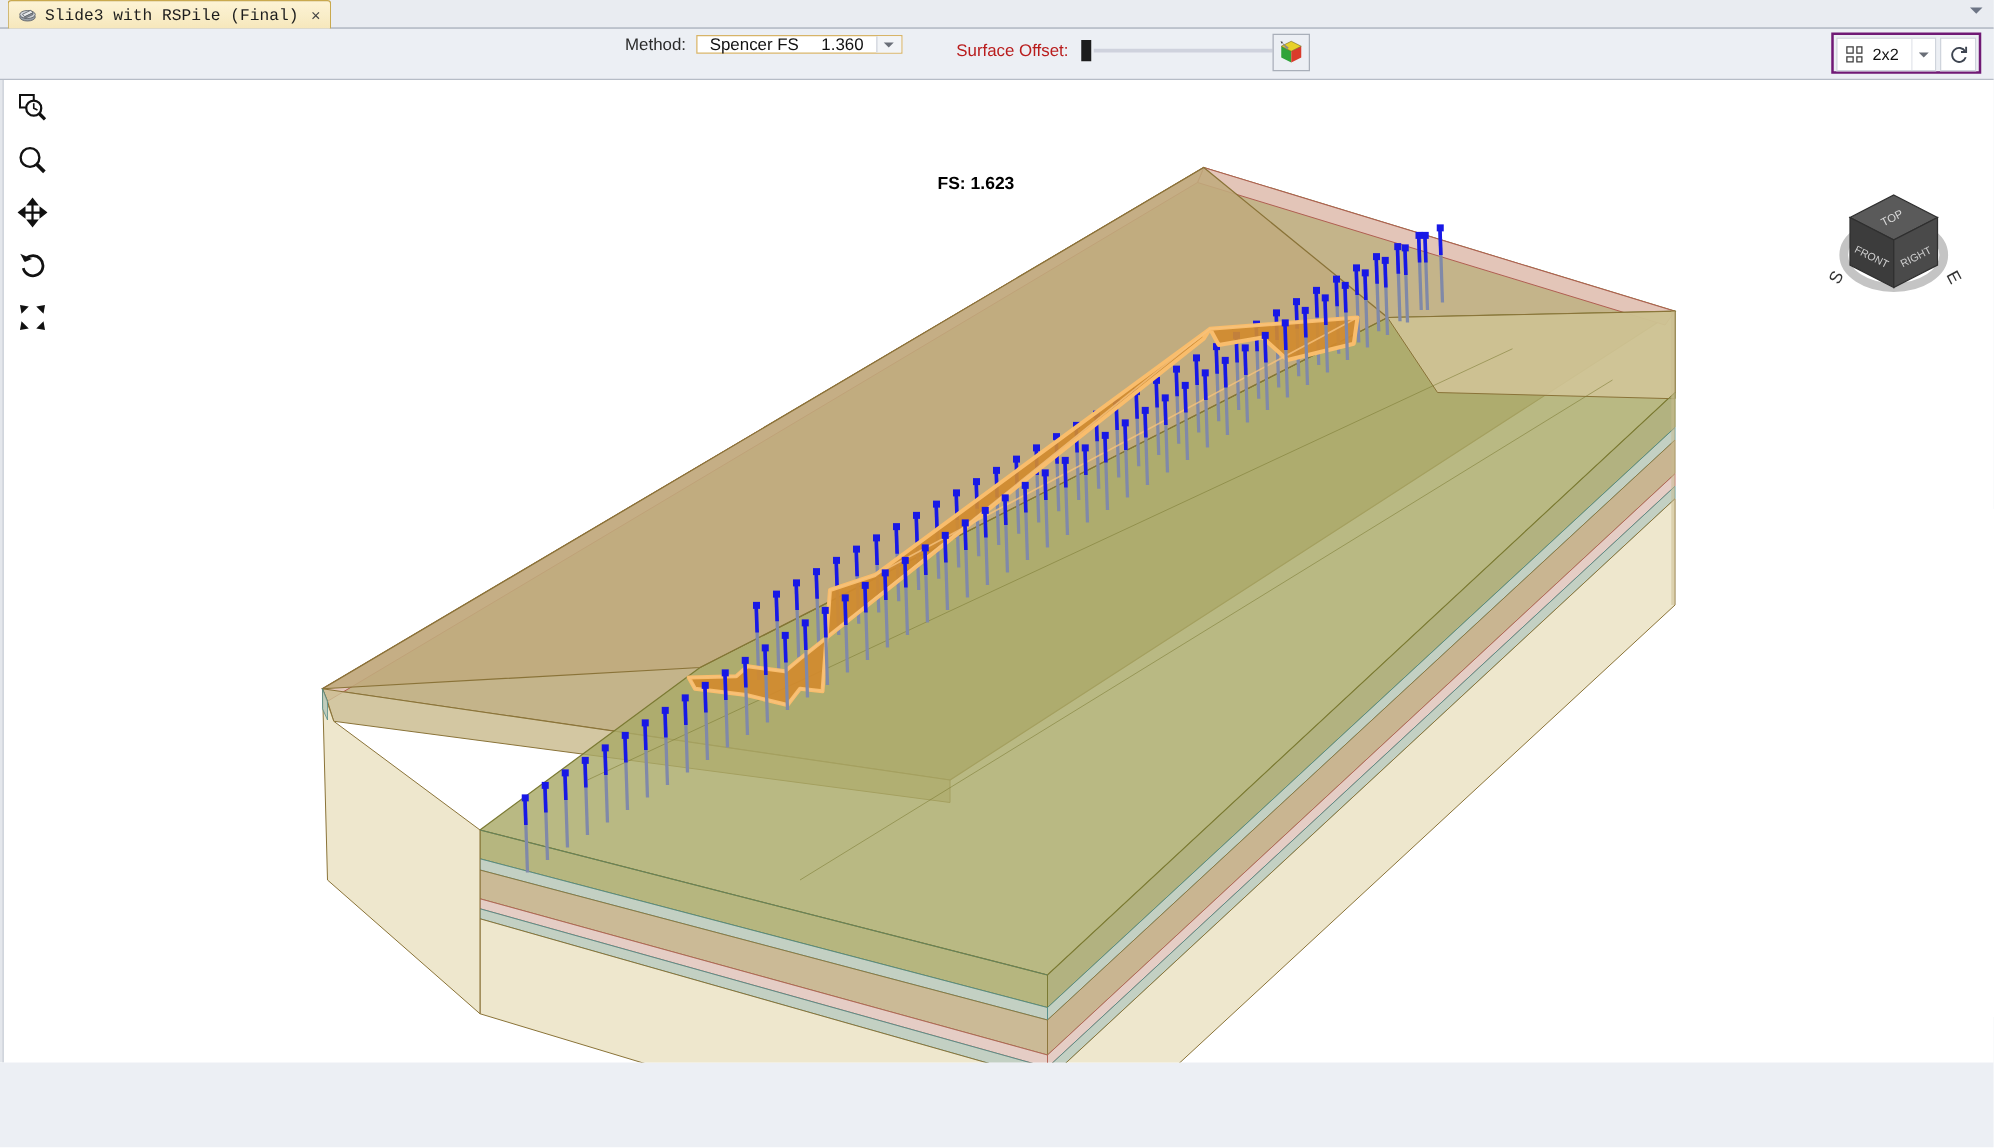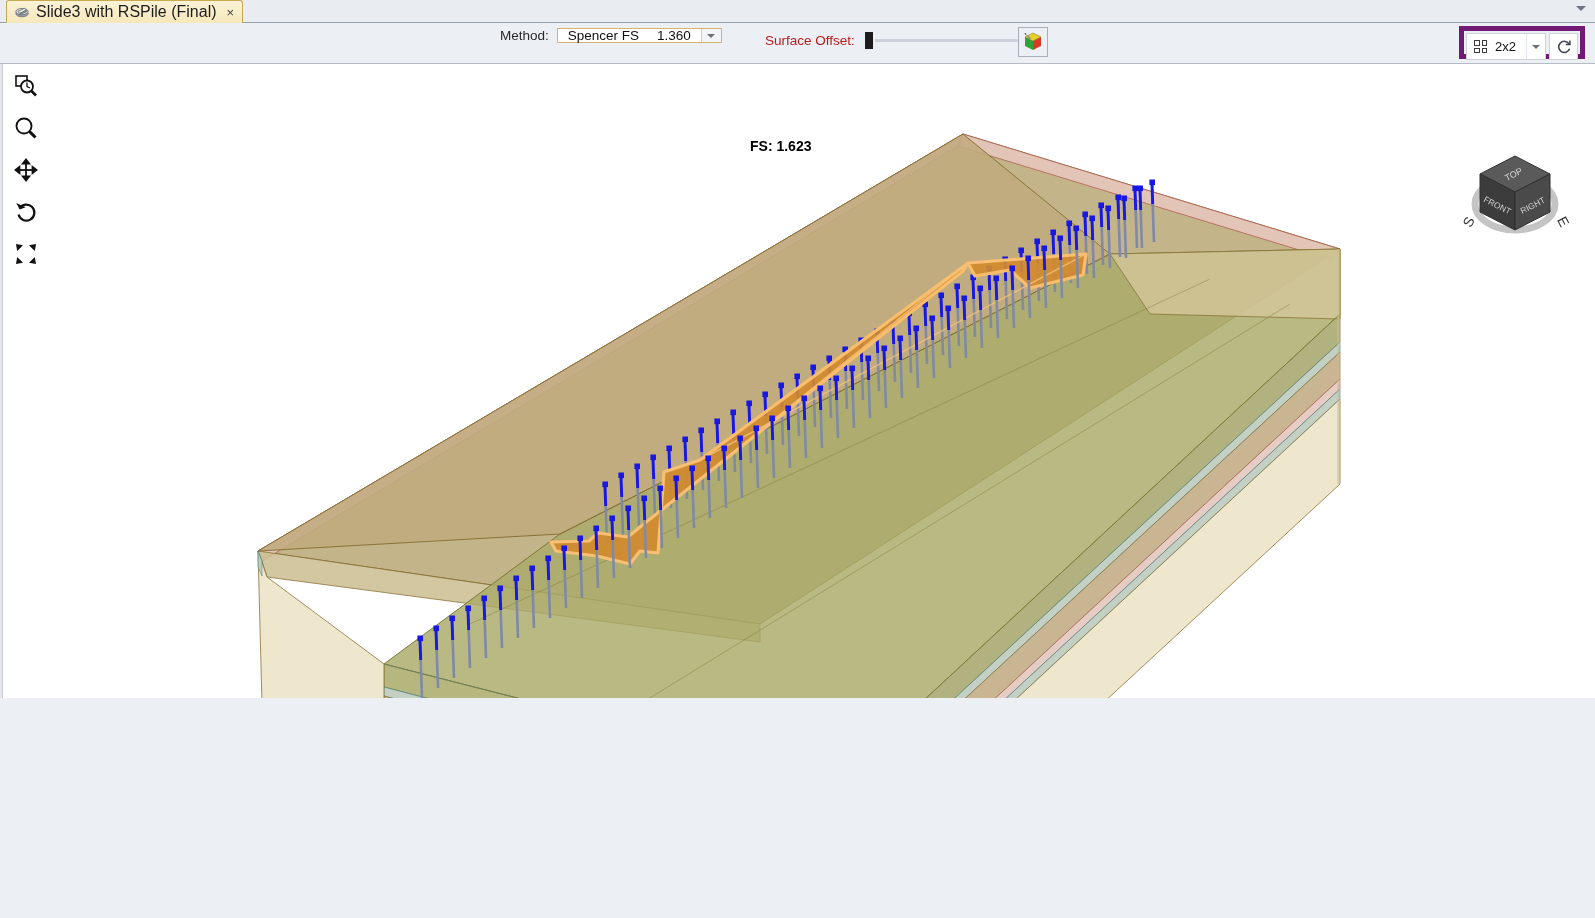--- a/index.html
+++ b/index.html
@@ -18,21 +18,21 @@
     border-bottom: 1px solid #98a0ae;
   }
   .doc-tab {
     position: absolute; left: 6px; top: 0; height: 23px;
     display: flex; align-items: center; gap: 6px;
     padding: 0 8px 0 8px;
     background: linear-gradient(to bottom,#fdf3d5 0%, #f9edc8 55%, #f6e7bb 100%);
     border: 1px solid #c9a94e; border-bottom: none;
     border-radius: 3px 3px 0 0;
   }
-  .doc-tab .tab-title { font-size: 16px; color: #1d1d1d; white-space: nowrap; }
+  .doc-tab .tab-title { font-size: 13px; color: #1d1d1d; white-space: nowrap; font-family: Liberation Mono, monospace; }
   .doc-tab .tab-close { font-size: 13px; color: #444; line-height: 1; margin-left: 4px; cursor: pointer; }
   .tab-icon { width: 15px; height: 15px; position: relative; flex: 0 0 15px; }
 
   .chevron-top-right {
     position: absolute; right: 9px; top: 6px;
     width: 0; height: 0;
     border-left: 5px solid transparent; border-right: 5px solid transparent;
     border-top: 5px solid #6d7585;
   }
 
@@ -93,36 +93,36 @@
     position: absolute; left: 1018px; top: 27px;
     width: 30px; height: 30px;
     background: #eceff4; border: 1px solid #a9afb9;
     display: flex; align-items: center; justify-content: center; cursor: pointer;
   }
 
   
   .viewgrid-wrap {
     position: absolute; right: 10px; top: 26px;
     display: flex; align-items: stretch; height: 33px;
-    border: 5px solid #701a75; background: #eceff4; padding: 2px;
+    border: 2px solid #701a75; background: #eceff4; padding: 2px;
   }
   .viewgrid-combo {
     display: flex; align-items: center; background: #fff; border: 1px solid #cfd4dc;
     height: 27px;
   }
   .viewgrid-combo .vg-val { display:flex; align-items:center; gap:8px; padding: 0 10px 0 7px; font-size: 13px; color: #111; }
   .viewgrid-combo .vg-btn { width: 19px; height: 100%; border-left: 1px solid #e3e6ec; display:flex;align-items:center;justify-content:center;}
   .refresh-btn { width: 29px; height: 27px; margin-left: 3px; background:#fff; border:1px solid #cfd4dc; display:flex;align-items:center;justify-content:center; cursor:pointer;}
 
   .grid2x2 { width: 13px; height: 13px; display: grid; grid-template-columns: 1fr 1fr; grid-template-rows: 1fr 1fr; gap: 2px; }
   .grid2x2 i { display:block; border: 1.4px solid #3c3c3c; }
 
   
   .canvas {
-    position: absolute; left: 0; top: 64px; width: 1595px; height: 634px;
+    position: absolute; left: 0; top: 64px; width: 1595px; height: 786px;
     background: #ffffff; overflow: hidden; padding-left: 24px;
   }
   .canvas-left-rule { position:absolute; left:0; top:0; width:3px; height:100%; background:#e4e7ec; border-right:1px solid #c9ced6;}
 
   .vtools { position: absolute; left: 10px; top: 6px; width: 34px; display: flex; flex-direction: column; gap: 10px; }
   .vtool { width: 32px; height: 32px; display: flex; align-items: center; justify-content: center; cursor: pointer; }
 
   .fs-label {
     position: absolute; left: 750px; top: 74px;
     font-size: 14px; font-weight: bold; color: #000;

